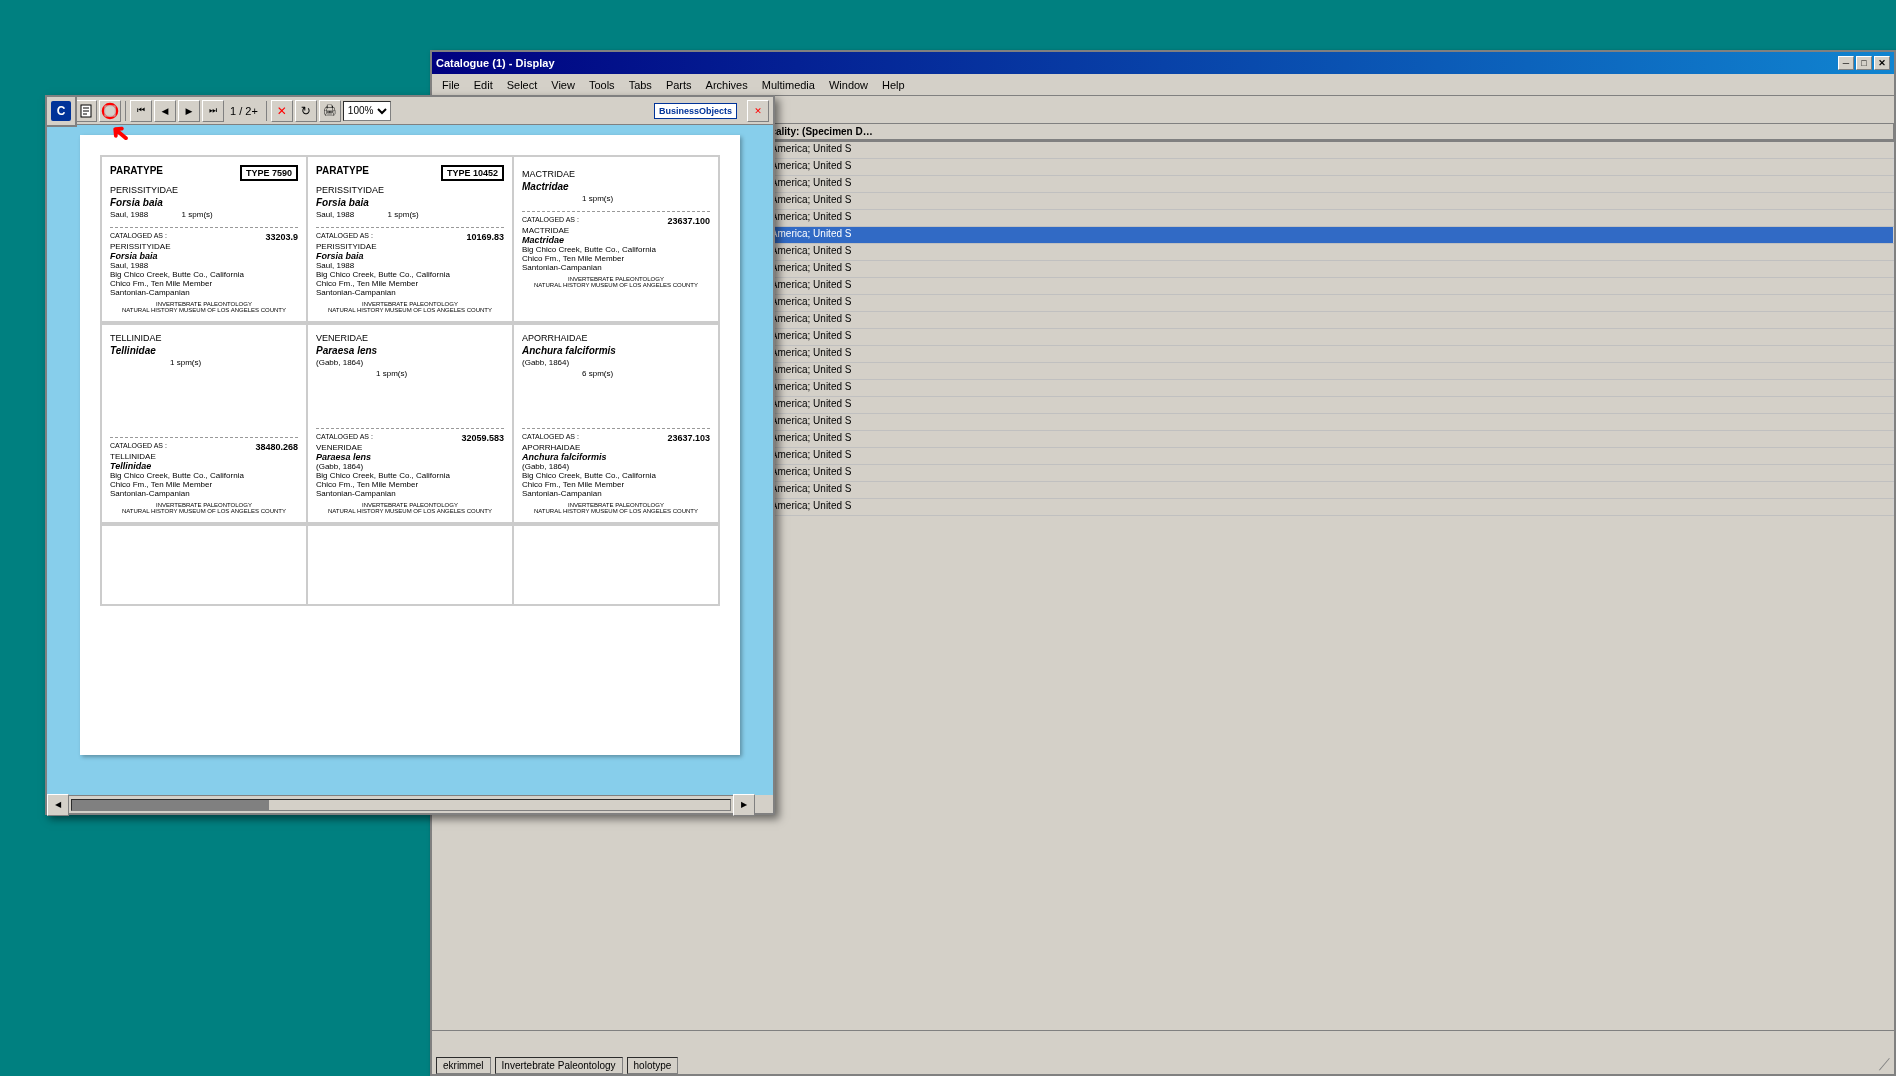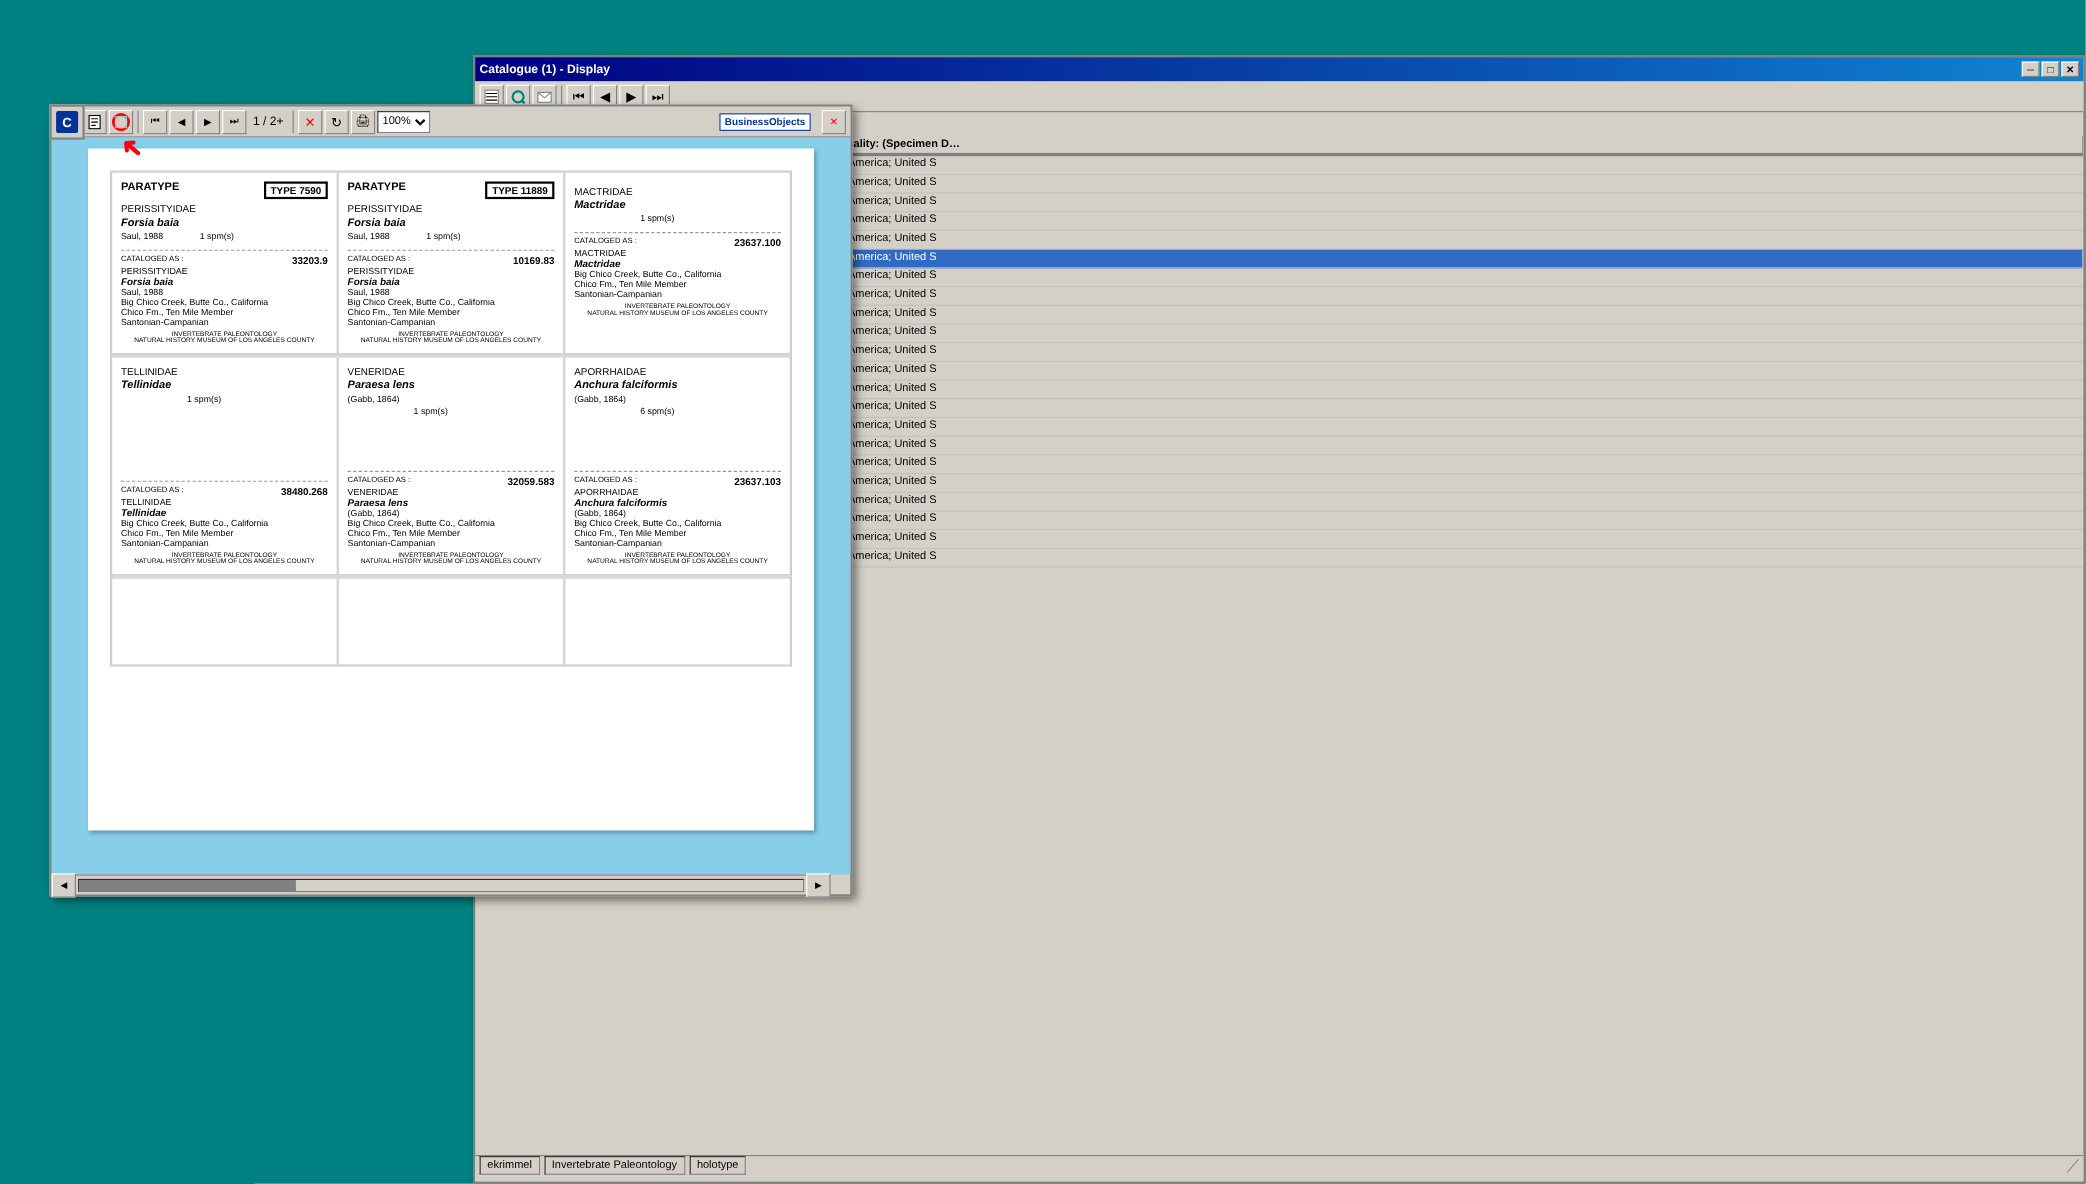--- a/index.html
+++ b/index.html
@@ -146,25 +146,25 @@
       overflow: hidden;
       text-overflow: ellipsis;
       min-height: 16px;
     }
 
     .status-bar {
       position: absolute;
       bottom: 0;
       left: 0;
       right: 0;
-      height: 24px;
+      height: 44px;
       background: #d4d0c8;
       border-top: 1px solid #808080;
       display: flex;
-      align-items: flex-start;
+      align-items: flex-end;
       padding: 0 4px;
       gap: 4px;
     }
 
     .status-cell {
       border: 1px inset #808080;
       padding: 2px 6px;
       font-size: 10px;
       background: #d4d0c8;
     }
@@ -343,20 +343,33 @@
 
   <div class="window-titlebar">
     <span>Catalogue (1) - Display</span>
     <div class="titlebar-controls">
       <div class="titlebar-btn">─</div>
       <div class="titlebar-btn">□</div>
       <div class="titlebar-btn">✕</div>
     </div>
   </div>
 
+  <div class="menu-bar">
+    <span class="menu-item">File</span>
+    <span class="menu-item">Edit</span>
+    <span class="menu-item">Select</span>
+    <span class="menu-item">View</span>
+    <span class="menu-item">Tools</span>
+    <span class="menu-item">Tabs</span>
+    <span class="menu-item">Parts</span>
+    <span class="menu-item">Archives</span>
+    <span class="menu-item">Multimedia</span>
+    <span class="menu-item">Window</span>
+    <span class="menu-item">Help</span>
+  </div>
 
   <div class="toolbar-row">
     <div class="toolbar-btn">
       <svg width="14" height="14" viewBox="0 0 14 14">
           <rect width="14" height="14" fill="#d4d0c8"></rect>
           <rect x="1" y="1" width="12" height="12" fill="white" stroke="#808080"></rect>
           <line x1="2" y1="4" x2="12" y2="4" stroke="#000" stroke-width="1"></line>
           <line x1="2" y1="7" x2="12" y2="7" stroke="#000" stroke-width="1"></line>
           <line x1="2" y1="10" x2="12" y2="10" stroke="#000" stroke-width="1"></line>
         </svg>
@@ -609,21 +622,21 @@
             <div style="font-size:8px">Big Chico Creek, Butte Co., California</div>
             <div style="font-size:8px">Chico Fm., Ten Mile Member</div>
             <div style="font-size:8px">Santonian-Campanian</div>
             <div class="museum-stamp">INVERTEBRATE PALEONTOLOGY<br>NATURAL HISTORY MUSEUM OF LOS ANGELES COUNTY</div>
           </div>
         </div>
 
         <div class="specimen-card">
           <div class="specimen-card-top">
             <span class="specimen-type-label">PARATYPE</span>
-            <span class="specimen-type-box">TYPE 11889</span>
+            <span class="specimen-type-box">TYPE 10452</span>
           </div>
           <div class="specimen-family">PERISSITYIDAE</div>
           <div class="specimen-name">Forsia baia</div>
           <div class="specimen-info">Saul, 1988&nbsp;&nbsp;&nbsp;&nbsp;&nbsp;&nbsp;&nbsp;&nbsp;&nbsp;&nbsp;&nbsp;&nbsp;&nbsp;&nbsp;&nbsp;1 spm(s)</div>
           <div class="specimen-cataloged">
             <div class="cataloged-label">
               <span>CATALOGED AS :</span>
               <span class="cataloged-num">10169.83</span>
             </div>
             <div style="font-size:8px; margin-top:2px; clear:both">PERISSITYIDAE</div>

